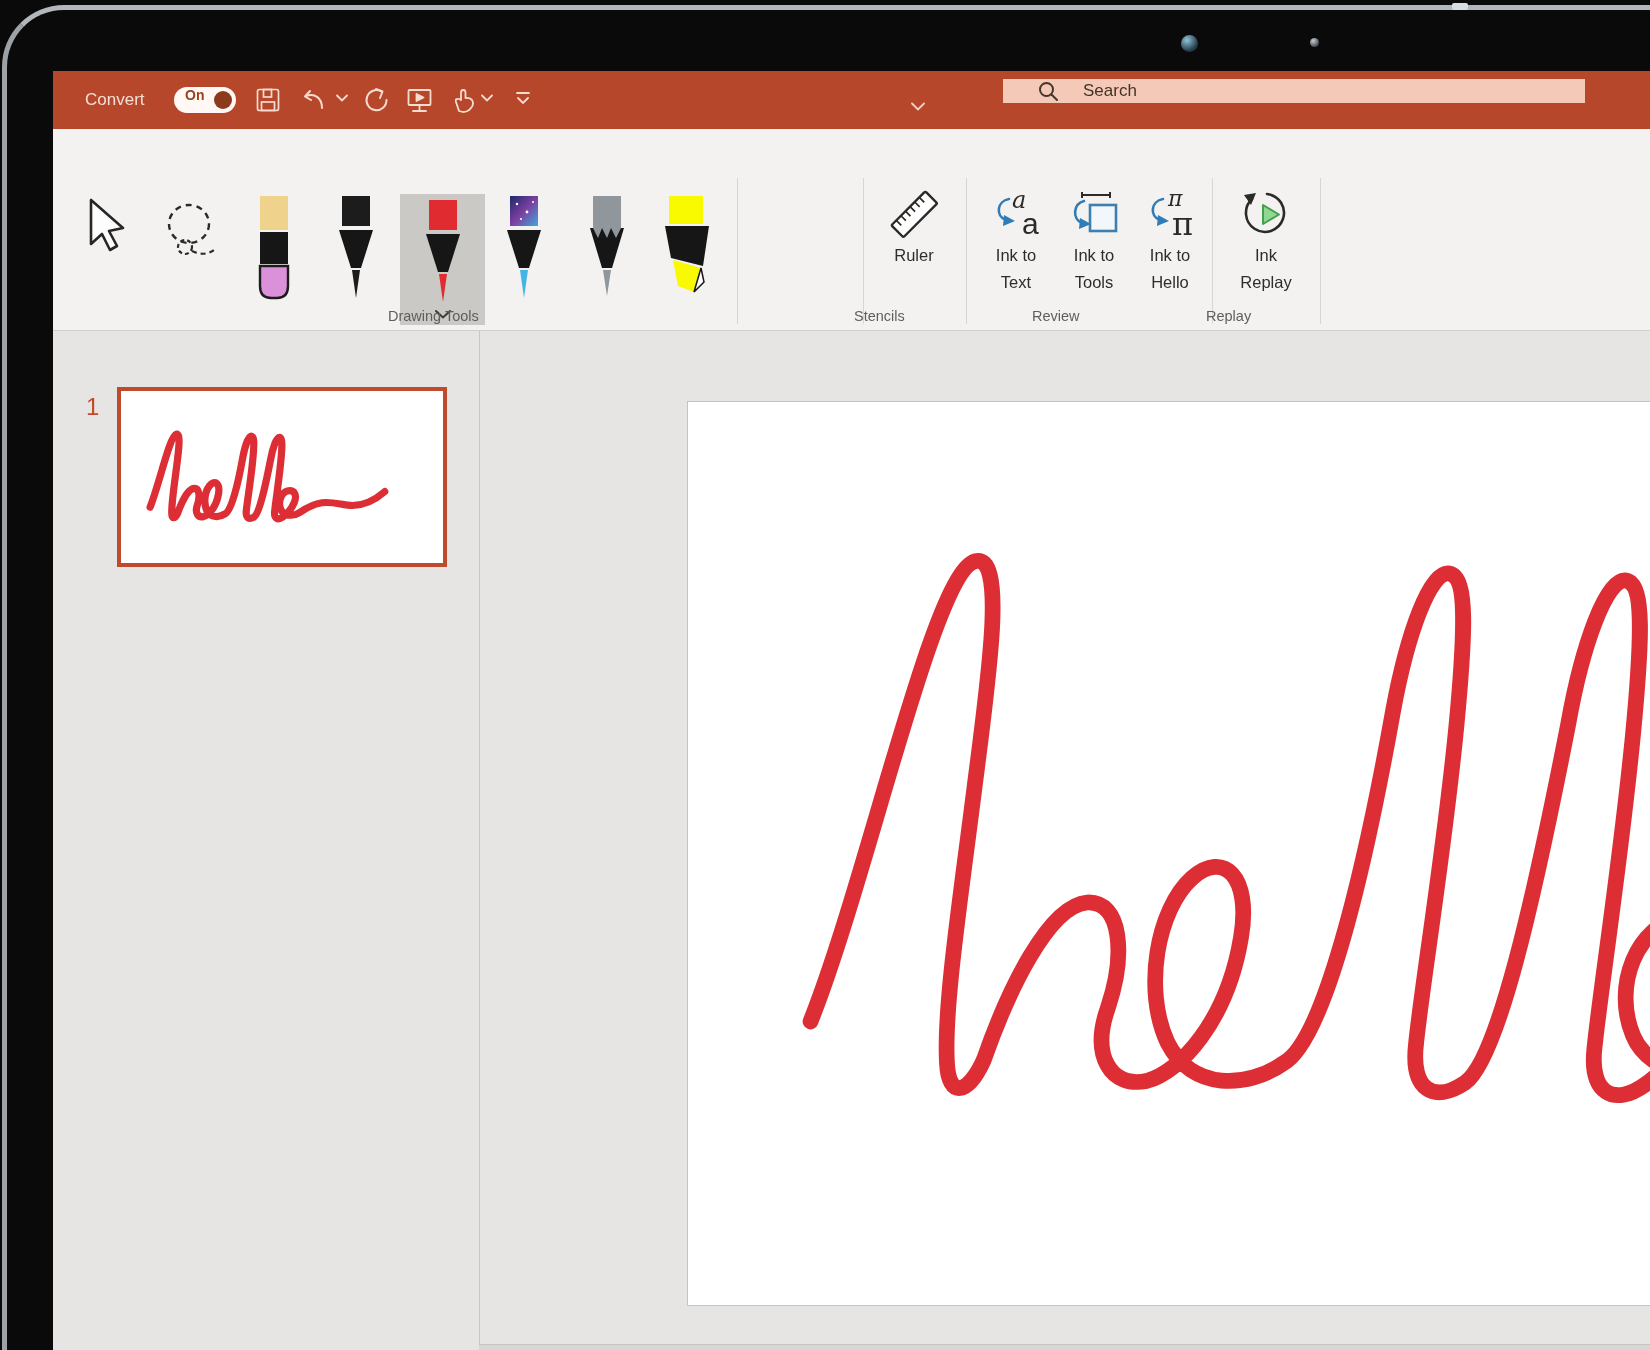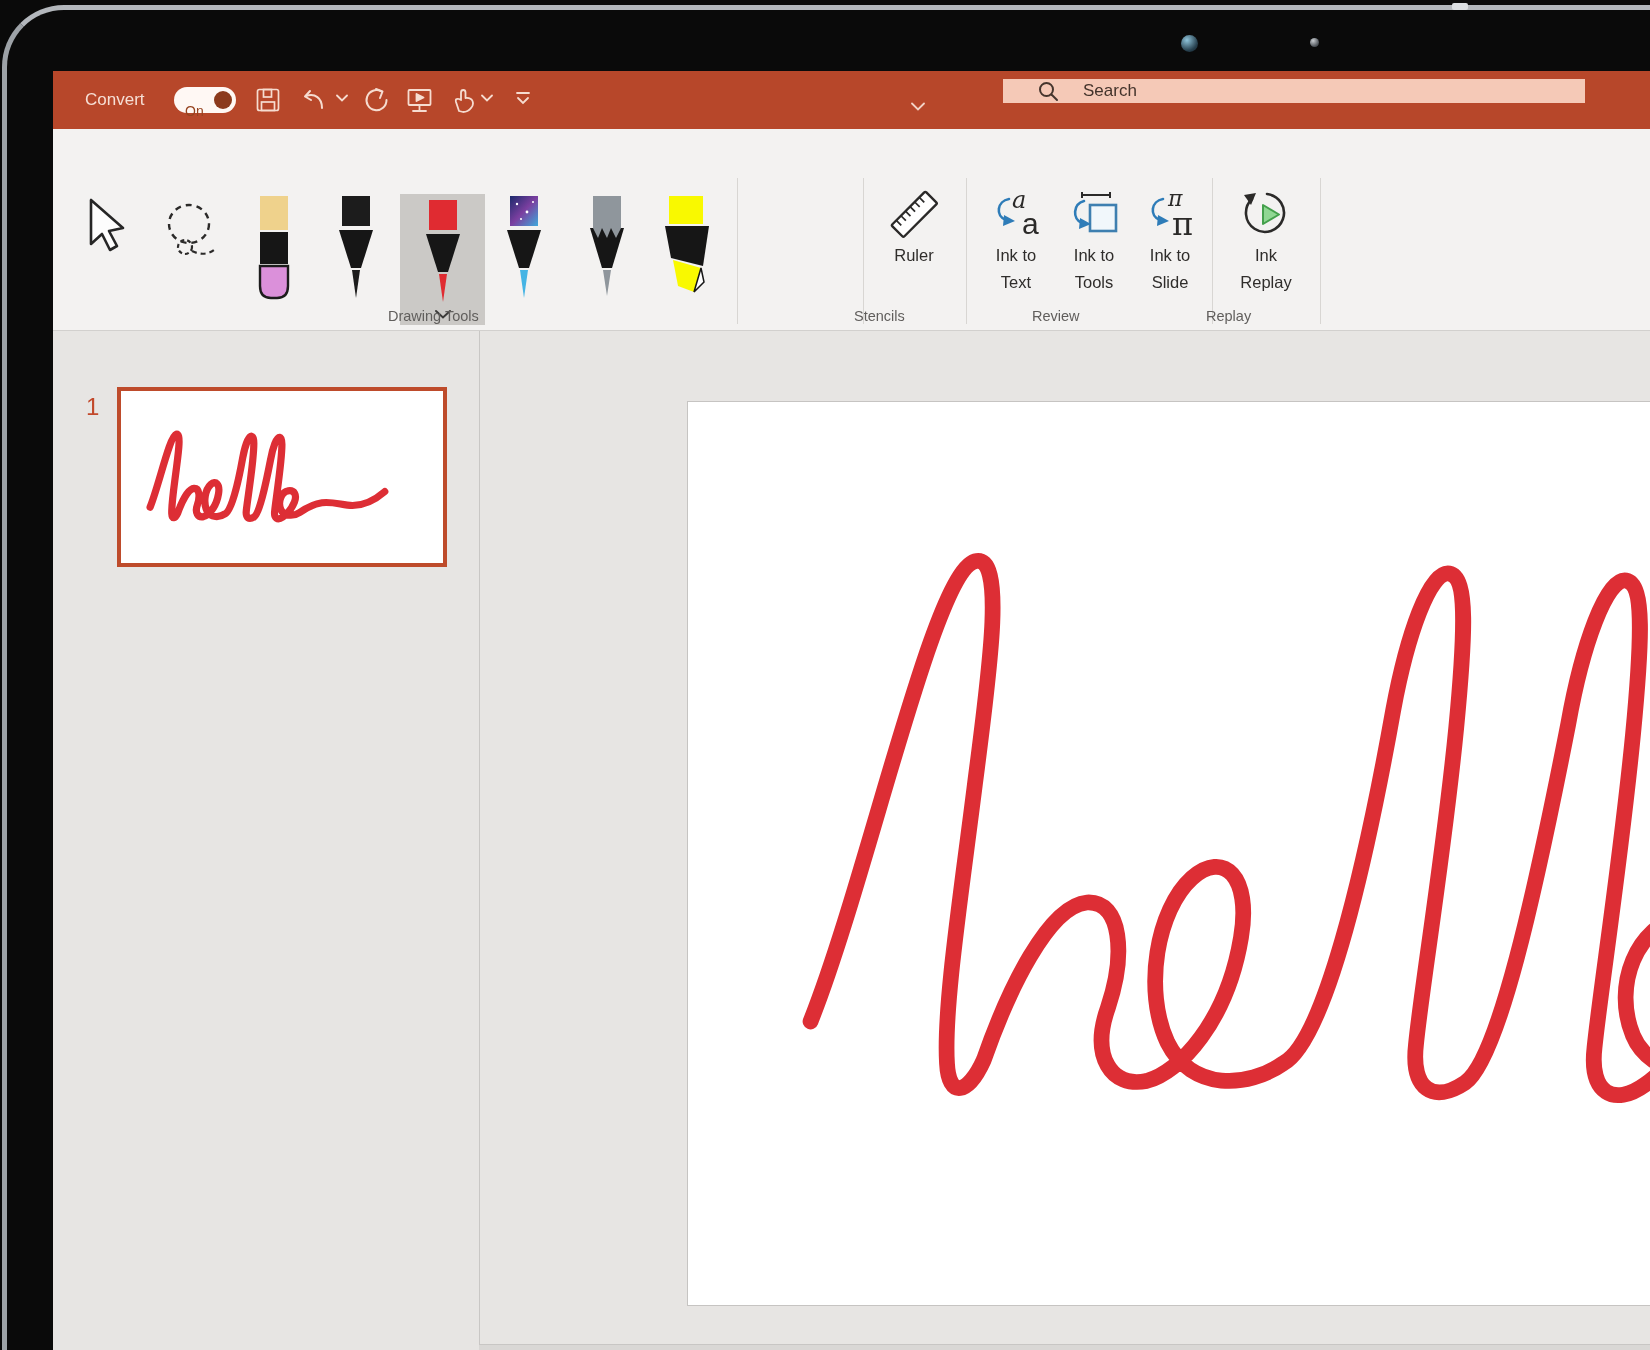--- a/index.html
+++ b/index.html
@@ -19,21 +19,21 @@
 
   
   .screen{position:absolute;left:53px;top:71px;width:1597px;height:1279px;background:#F3F2F1;
     overflow:hidden;z-index:3;}
 
   
   .titlebar{position:absolute;left:0;top:0;width:100%;height:58px;background:#B7472A;}
   .titlebar .autosave-label{position:absolute;left:32px;top:0;line-height:58px;font-size:17px;color:#F6DFD5;}
   .autosave-toggle{position:absolute;left:121px;top:16px;width:62px;height:26px;background:#FFF8F4;
     border-radius:13px;}
-  .autosave-state{position:absolute;left:11px;top:16px;font-size:14px;font-weight:normal;color:#96431F;}
+  .autosave-state{position:absolute;left:11px;top:0;font-size:14px;font-weight:bold;color:#96431F;}
   .autosave-knob{position:absolute;right:4px;top:4px;width:18px;height:18px;border-radius:50%;background:#8C3A1C;}
   .qa-icon{position:absolute;top:16px;width:26px;height:26px;}
   .qa-icon svg{display:block;}
   .doc-title{position:absolute;left:540px;top:0;line-height:58px;font-size:19px;color:#F9E7DE;white-space:nowrap;}
   .title-chevron{position:absolute;left:858px;top:26px;}
   .searchbox{position:absolute;left:950px;top:8px;width:582px;height:24px;background:#F5C9B7;
     display:flex;align-items:center;}
   .searchbox svg{margin-left:34px;flex:none;}
   .searchbox input{margin-left:22px;border:none;background:transparent;outline:none;font-size:17px;
     color:#43332B;font-family:"Liberation Sans",sans-serif;width:440px;}
@@ -292,21 +292,21 @@
     <div class="ribbon-btn" style="left:1080px;width:74px">
       <div class="btn-icon">
         <svg width="56" height="56" viewBox="0 0 56 56">
           <text x="26" y="20" font-family="DejaVu Serif, serif" font-style="italic" font-size="22" fill="#2B2A29">π</text>
           <text x="30" y="49" font-family="DejaVu Serif, serif" font-size="32" fill="#2B2A29">π</text>
           <path d="M21 13 C9 15 7 30 18 34" fill="none" stroke="#2E7CB8" stroke-width="2.6" stroke-linecap="round"></path>
           <polygon points="16,29 27,35 15,40" fill="#2E7CB8"></polygon>
         </svg>
       </div>
       <div class="btn-line">Ink to</div>
-      <div class="btn-line">Slide</div>
+      <div class="btn-line">Hello</div>
     </div>
 
     <div class="vdiv" style="left:1159px"></div>
 
     <div class="ribbon-btn" style="left:1168px;width:90px">
       <div class="btn-icon">
         <svg width="56" height="56" viewBox="0 0 56 56">
           <path d="M14 13 A19 19 0 1 0 29 8" fill="none" stroke="#2B2A29" stroke-width="2.6" stroke-linecap="round"></path>
           <polygon points="6,9 18,7 13,19" fill="#2B2A29"></polygon>
           <polygon points="25,19 25,38 41,28.5" fill="#90D793" stroke="#44A04C" stroke-width="2" stroke-linejoin="round"></polygon>

